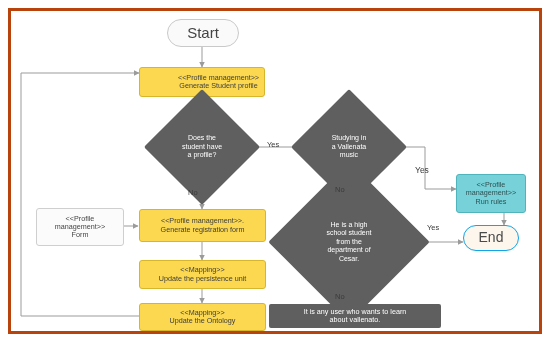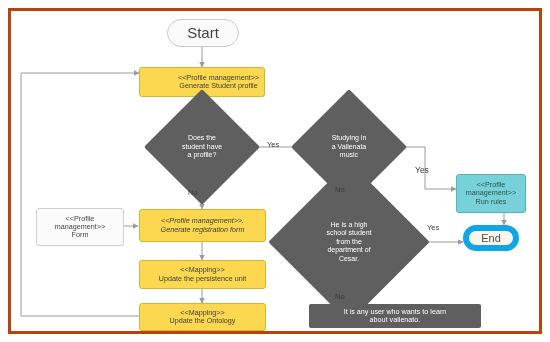--- a/index.html
+++ b/index.html
@@ -34,23 +34,23 @@
   }
   .start{
     background:#fafafa;
     border:1px solid #c9c9c9;
     border-radius:22px;
     font-size:15px;
     color:#444;
   }
   .end{
     background:#fdf6ec;
-    border:6px solid #0ea5e9;
+    border:1px solid #0ea5e9;
     border-radius:20px;
-    font-size:11px;
+    font-size:14px;
     color:#4a4a4a;
   }
   .yellow{
     background:#fbd850;
     border:1px solid #d8b62c;
     border-radius:3px;
     font-size:7.2px;
     color:#3d3d3d;
     padding:2px 3px;
   }
@@ -69,21 +69,20 @@
     font-size:7.2px;
     color:#444;
     padding:2px 3px;
   }
   .greybox{
     background:#5f5f5f;
     color:#ffffff;
     border-radius:2px;
     font-size:7.2px;
     padding:2px 4px;
-    margin-left:40px;
   }
   .diamond-wrap{
     position:absolute;
   }
   .diamond-wrap .dshape{
     position:absolute;
     left:0;top:0;
     width:100%;height:100%;
     background:#5f5f5f;
     transform:rotate(45deg);
@@ -204,21 +203,21 @@
     <div class="node end" style="left:452px;top:214px;width:56px;height:26px;">
       <span>End</span>
     </div>
 
     <div class="node plain" style="left:25px;top:197px;width:88px;height:38px;white-space:pre-line;">
       <span>&lt;&lt;Profile
 management&gt;&gt;
 Form</span>
     </div>
 
-    <div class="node yellow" style="left:128px;top:198px;width:127px;height:33px;white-space:pre-line;font-style:italic;">
+    <div class="node yellow" style="left:128px;top:198px;width:127px;height:33px;white-space:pre-line;">
       <span>&lt;&lt;Profile management&gt;&gt;.
 Generate registration form</span>
     </div>
 
     <div class="node yellow" style="left:128px;top:249px;width:127px;height:29px;white-space:pre-line;">
       <span>&lt;&lt;Mapping&gt;&gt;
 Update the persistence unit</span>
     </div>
 
     <div class="node yellow" style="left:128px;top:292px;width:127px;height:28px;white-space:pre-line;">

